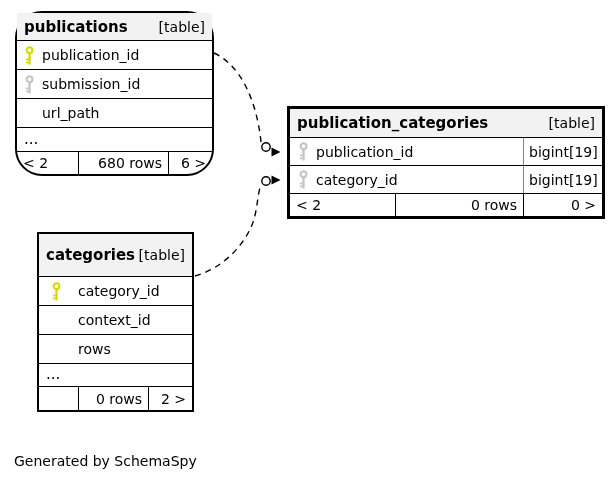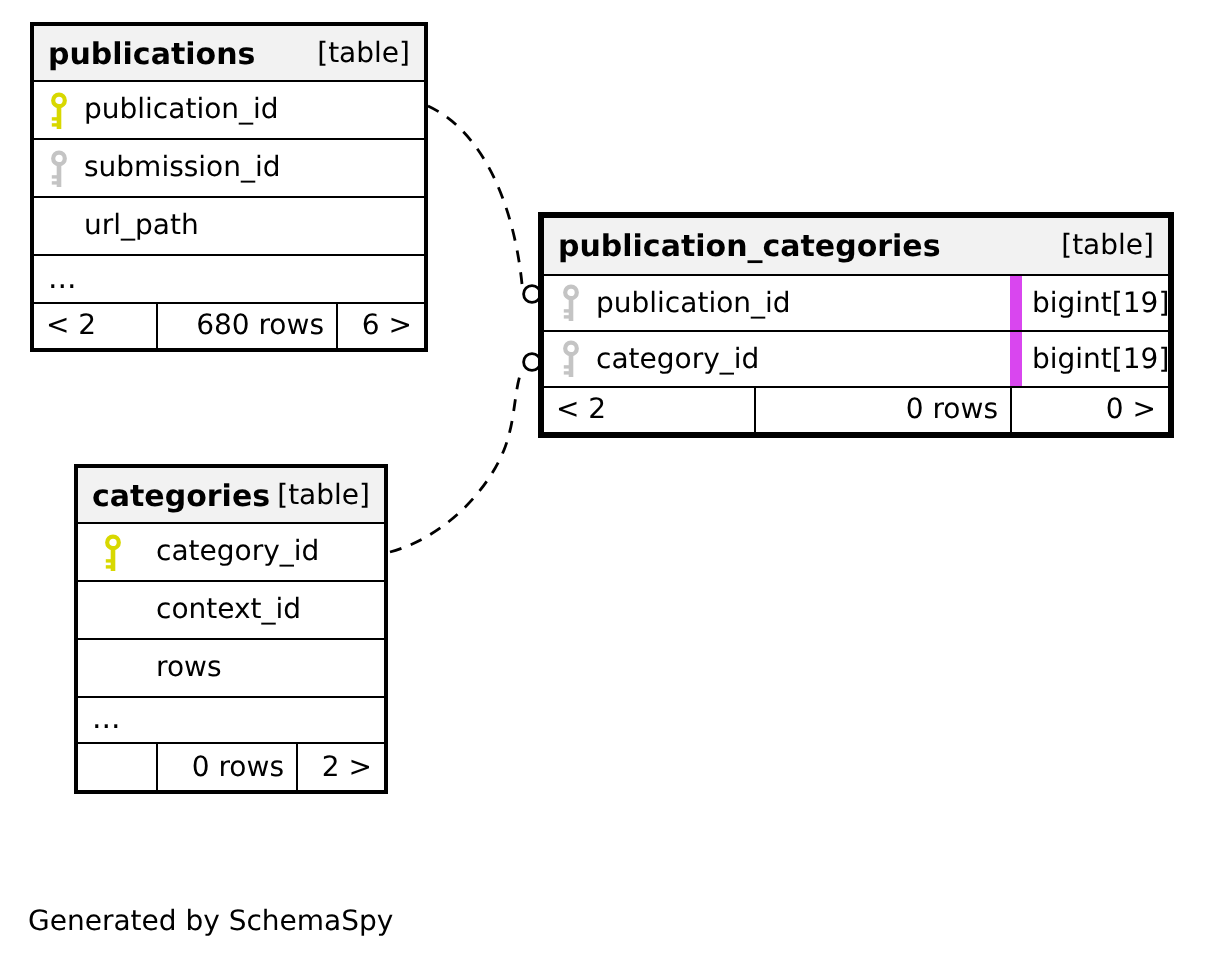--- a/index.html
+++ b/index.html
@@ -3,39 +3,39 @@
 <meta charset="utf-8">
 <style>
   html,body{margin:0;padding:0;background:#ffffff;}
   body{width:613px;height:483px;overflow:hidden;
        font-family:"DejaVu Sans","Liberation Sans",sans-serif;color:#000;}
   .canvas{position:relative;width:613px;height:483px;background:#fff;}
   .overlay{position:absolute;left:0;top:0;width:613px;height:483px;pointer-events:none;}
   *{box-sizing:border-box;}
 
   .table-box{position:absolute;background:#fff;border:2px solid #000;}
-  #tbl-publications{left:15px;top:11px;width:199px;}
-  #tbl-publication_categories{left:269px;top:106px;width:318px;border-width:3px;}
+  #tbl-publications{left:15px;top:11px;width:199px;border-radius:27px;}
+  #tbl-publication_categories{left:287px;top:106px;width:318px;border-width:3px;}
   #tbl-categories{left:37px;top:232px;width:157px;}
 
   .tbl-header{display:flex;justify-content:space-between;align-items:center;
               background:#f2f2f2;border-bottom:1px solid #000;padding:0 7px;height:28px;}
   .tbl-name{font-weight:bold;font-size:15px;}
   .tbl-tag{font-size:14px;}
 
   .col-row{display:flex;align-items:center;height:29px;border-bottom:1px solid #000;
            font-size:14px;padding-left:7px;}
   .icon-slot{width:11px;margin-right:7px;display:inline-flex;flex:none;}
   .col-name{flex:1;white-space:nowrap;}
   .type-cell{flex:none;width:79px;align-self:stretch;display:flex;align-items:center;
-             border-left:6px solid #d946ef;padding:0 5px;font-size:14px;}
+             border-left:1px solid #d946ef;padding:0 5px;font-size:14px;}
 
   #tbl-publication_categories .tbl-header{height:29px;}
   #tbl-publication_categories .col-row{height:28px;padding-left:8px;}
-  #tbl-categories .tbl-header{height:28px;padding:0 7px;}
+  #tbl-categories .tbl-header{height:43px;padding:0 7px;}
   #tbl-categories .col-row{padding-left:12px;}
   #tbl-categories .icon-slot{margin-right:16px;}
 
   .ellipsis-row{height:24px;border-bottom:1px solid #000;display:flex;
                 align-items:flex-end;padding:0 0 3px 7px;font-size:15px;}
   #tbl-categories .ellipsis-row{height:23px;}
 
   .tbl-footer{display:flex;height:22px;font-size:14px;}
   #tbl-categories .tbl-footer{height:23px;}
   .f-cell{display:flex;align-items:center;padding:0 6px;white-space:nowrap;}

